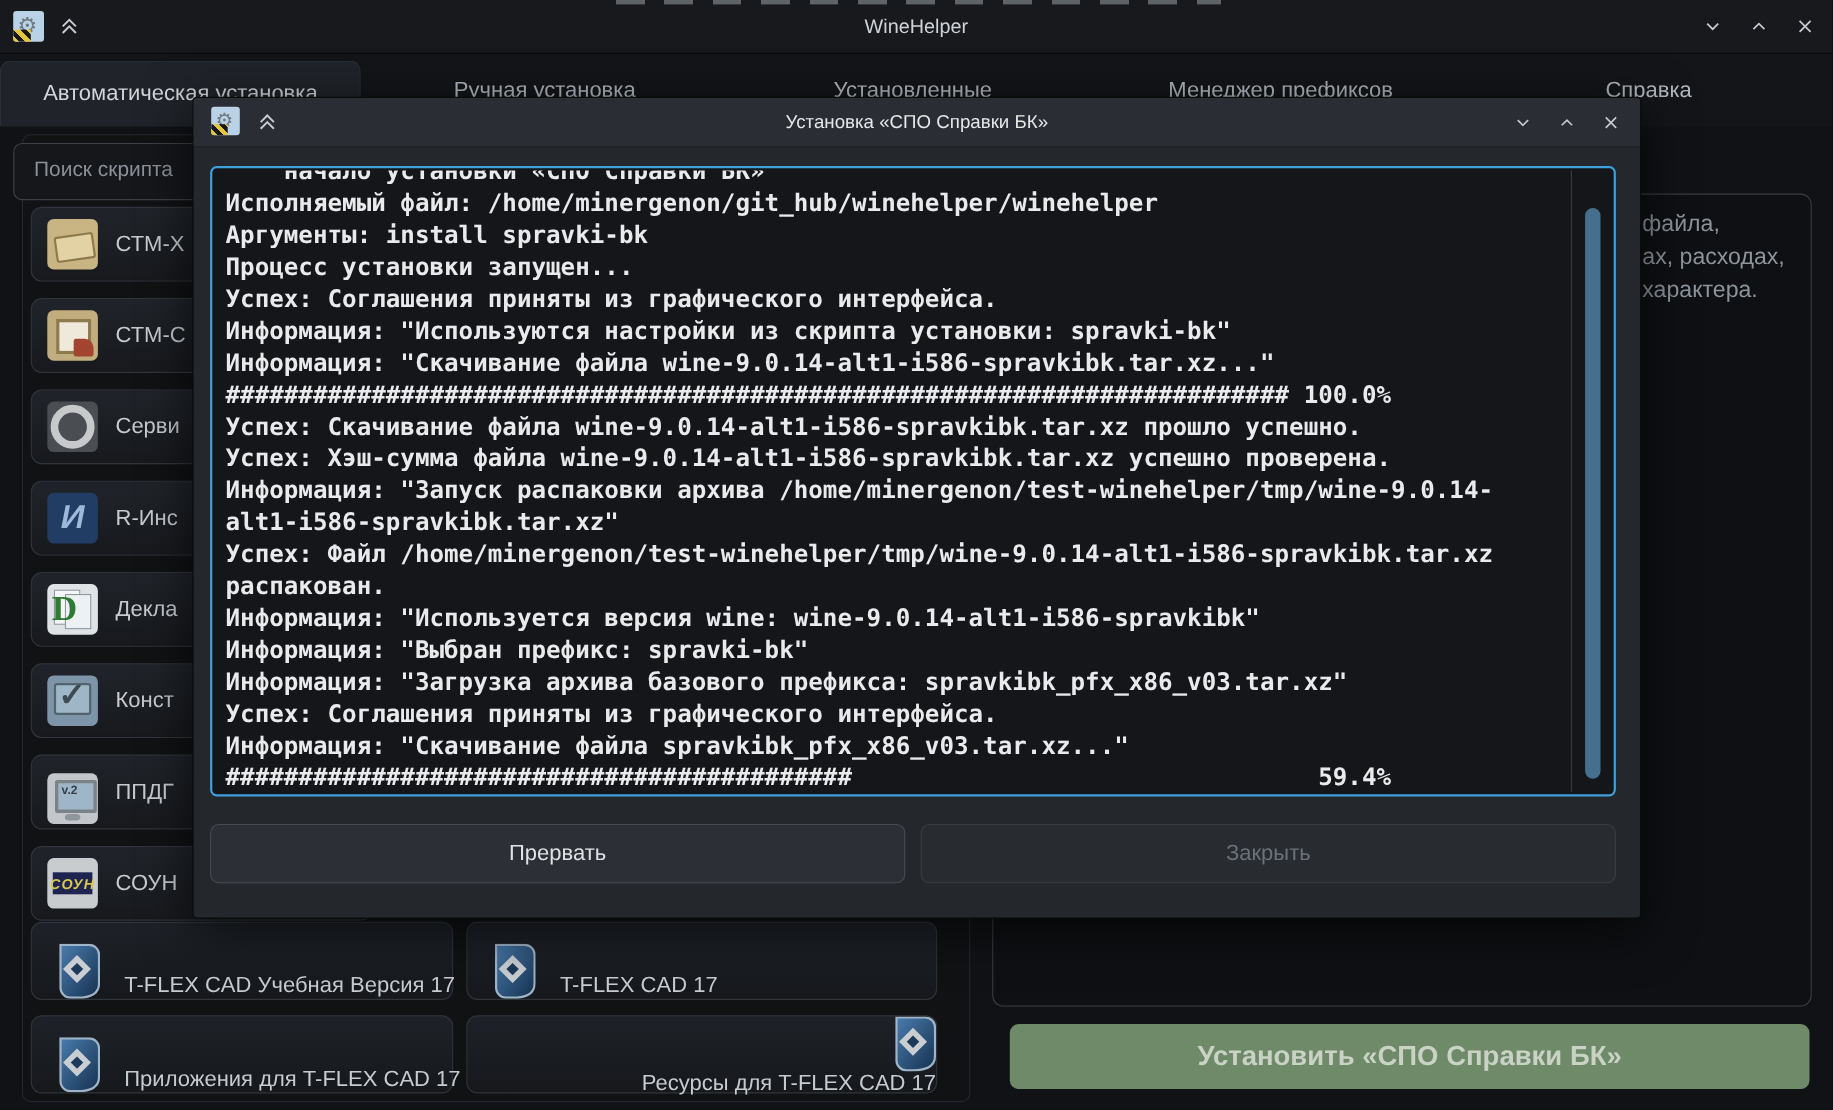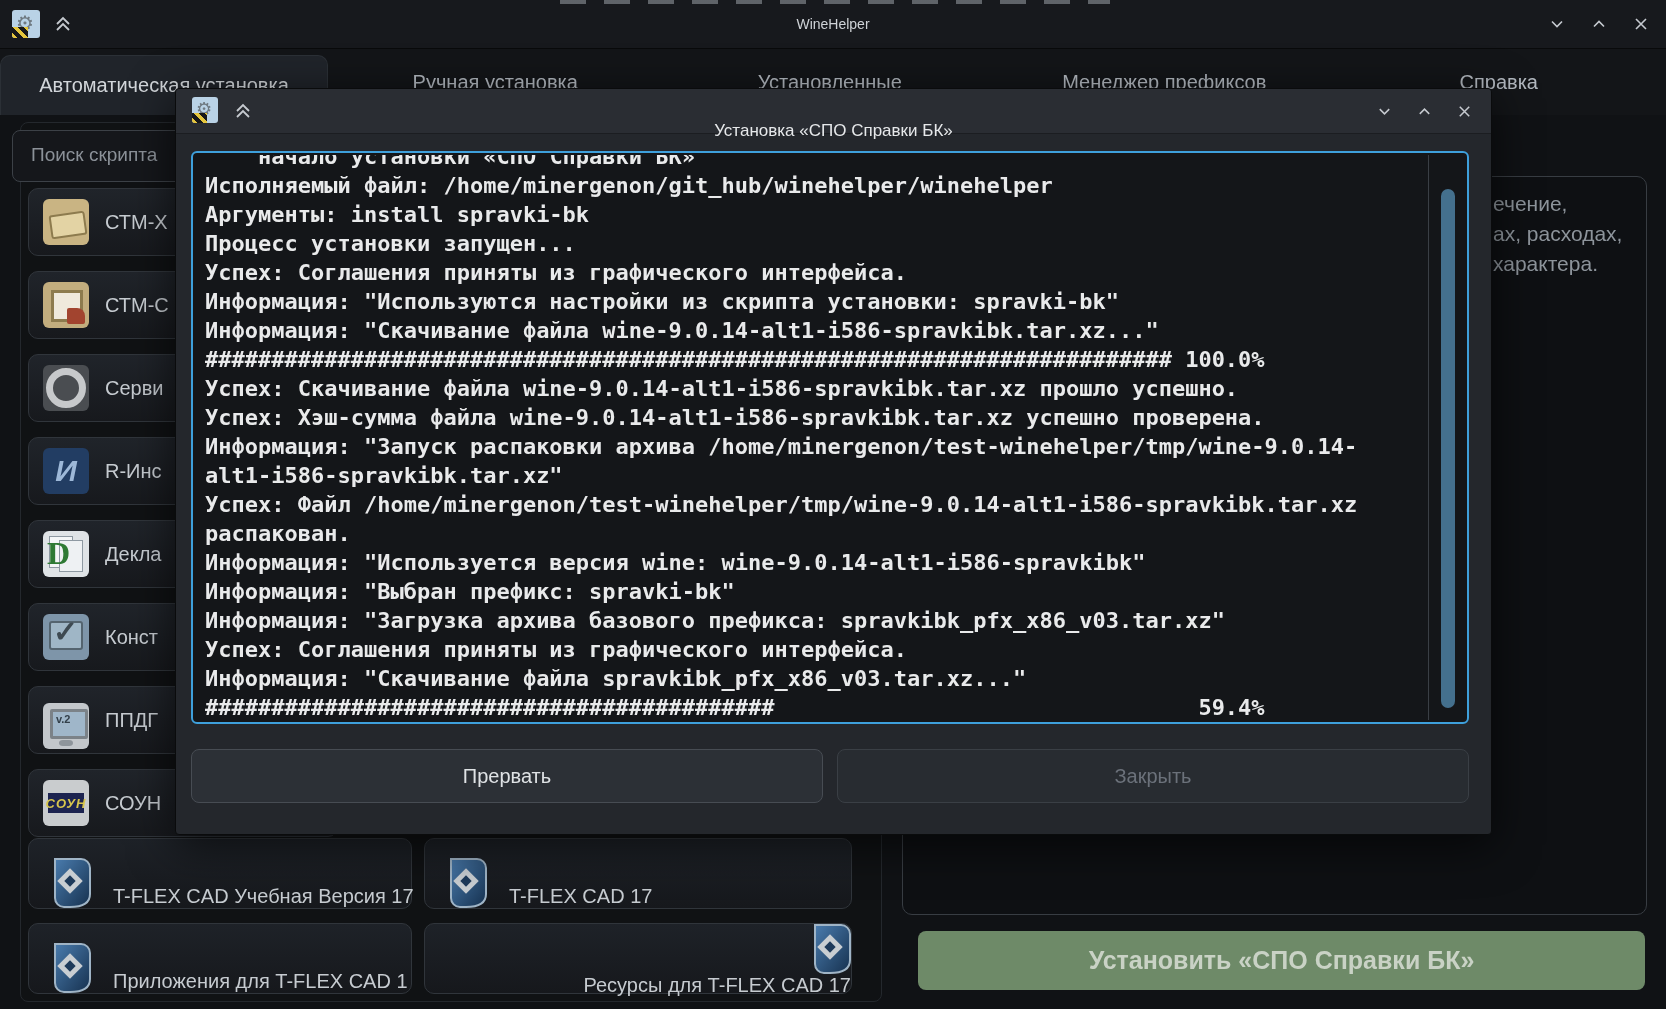--- a/index.html
+++ b/index.html
@@ -7,21 +7,21 @@
   .window{position:relative;width:1666px;height:1009px;background:#101215;overflow:hidden;}
 
   
   .titlebar{position:absolute;left:0;top:0;width:1666px;height:48px;background:#17191d;border-bottom:1px solid #090a0b;}
   .app-icon{position:absolute;width:28px;height:28px;border-radius:3px;background:#b9d2e6;overflow:hidden;}
   .app-icon .gear{position:absolute;left:4px;top:1px;font-size:20px;color:#6f7a82;}
   .app-icon .hazard{position:absolute;left:0;bottom:0;width:16px;height:11px;
     background:repeating-linear-gradient(45deg,#e5c53b 0 4px,#17181a 4px 8px);}
   .tb-main-icon{left:12px;top:10px;}
   .dbl-chevron{position:absolute;width:22px;height:22px;}
-  .win-title{position:absolute;left:0;right:0;text-align:center;color:#cfd3d7;font-size:14px;line-height:48px;}
+  .win-title{position:absolute;left:0;right:0;text-align:center;color:#cfd3d7;font-size:18px;line-height:48px;}
   .controls{position:absolute;right:14px;top:0;height:48px;display:flex;align-items:center;gap:20px;}
   .ctl{width:22px;height:22px;display:flex;align-items:center;justify-content:center;cursor:default;}
   .sliver{position:absolute;left:560px;top:0;width:550px;height:4px;opacity:.55;
     background:repeating-linear-gradient(90deg,#9aa0a6 0 26px,transparent 26px 44px);}
 
   
   .tabbar{position:absolute;left:0;top:49px;width:1666px;height:66px;background:#131518;display:flex;align-items:stretch;}
   .tab{color:#b2b8bf;font-size:20px;display:flex;align-items:center;justify-content:center;flex:1;}
   .tab.active{flex:0 0 326px;background:#20242a;border-radius:10px 10px 0 0;margin-top:6px;color:#d2d6da;border:1px solid #2b3036;border-bottom:none;}
 
@@ -62,21 +62,21 @@
   .desc-panel{position:absolute;left:902px;top:176px;width:743px;height:737px;border:1px solid #383d43;border-radius:10px;background:#0e1013;}
   .desc-text{position:absolute;left:590px;top:12px;color:#8d949b;font-size:21px;line-height:30px;white-space:pre-line;}
   .install-btn{position:absolute;left:918px;top:931px;width:727px;height:59px;background:#6e8a68;border-radius:8px;
     display:flex;align-items:center;justify-content:center;color:#c9d2c5;font-size:25px;font-weight:bold;}
 
   
   .dialog{position:absolute;left:175px;top:88px;width:1315px;height:745px;background:#24272c;border:1px solid #0a0b0c;
     border-radius:4px;box-shadow:0 10px 46px rgba(0,0,0,.65);}
   .dlg-titlebar{position:absolute;left:0;top:0;right:0;height:44px;background:#2a2d33;border-radius:4px 4px 0 0;border-bottom:1px solid #1b1d21;}
   .tb-dlg-icon{left:16px;top:8px;}
-  .dlg-title{position:absolute;left:0;right:0;text-align:center;color:#e6e8ea;font-size:17px;line-height:44px;margin-top:20px;}
+  .dlg-title{position:absolute;left:0;right:0;text-align:center;color:#e6e8ea;font-size:17px;line-height:44px;}
   .dlg-controls{position:absolute;right:16px;top:0;height:44px;display:flex;align-items:center;gap:18px;}
   .logbox{position:absolute;left:15px;top:62px;width:1278px;height:573px;background:#141619;border:2px solid #3ea0dc;border-radius:6px;box-sizing:border-box;}
   .log-clip{position:absolute;inset:2px 40px 2px 2px;overflow:hidden;}
   .logbox pre{margin:-13px 0 0 0;padding:0 0 0 10px;width:87ch;
     font-family:"DejaVu Sans Mono",monospace;font-size:22px;line-height:29px;color:#e9eaeb;
     white-space:pre-wrap;word-break:break-all;font-weight:bold;}
   .scroll-track{position:absolute;top:2px;bottom:2px;right:38px;width:1px;background:#3a3f45;}
   .scroll-thumb{position:absolute;top:36px;right:12px;width:14px;height:519px;border-radius:7px;background:#44708d;}
   .dlg-buttons{position:absolute;left:15px;top:660px;width:1278px;height:54px;display:flex;gap:14px;}
   .dlg-btn{flex:1;border:1px solid #474c53;border-radius:8px;background:#2c3036;color:#dfe2e5;font-size:20px;
@@ -235,42 +235,42 @@
               <linearGradient id="gs" x1="0" y1="0" x2="1" y2="1">
                 <stop offset="0" stop-color="#4a7cae"></stop>
                 <stop offset="1" stop-color="#16314f"></stop>
               </linearGradient>
             </defs>
             <path d="M6 1 h26 a9 9 0 0 1 9 9 v26 q0 13 -20 13 h-6 a9 9 0 0 1 -9 -9 Z" fill="url(#gs)" stroke="#9fb4c6" stroke-width="2"></path>
             <rect x="12" y="14" width="18" height="18" transform="rotate(45 21 23)" fill="#c9ced2"></rect>
             <rect x="17" y="19" width="8" height="8" transform="rotate(45 21 23)" fill="#1e3a5a"></rect>
           </svg>
         </div>
-        <div class="card-label">Приложения для T-FLEX CAD 1</div>
+        <div class="card-label">Приложения для T-FLEX CAD 17</div>
       </div>
       <div class="card" style="left: 396px; top: 85px; width: 426px; flex-direction: column;">
         <div class="card-icon">
           <svg class="glyph" width="42" height="50" viewBox="0 0 42 50">
             <defs>
               <linearGradient id="gs" x1="0" y1="0" x2="1" y2="1">
                 <stop offset="0" stop-color="#4a7cae"></stop>
                 <stop offset="1" stop-color="#16314f"></stop>
               </linearGradient>
             </defs>
             <path d="M6 1 h26 a9 9 0 0 1 9 9 v26 q0 13 -20 13 h-6 a9 9 0 0 1 -9 -9 Z" fill="url(#gs)" stroke="#9fb4c6" stroke-width="2"></path>
             <rect x="12" y="14" width="18" height="18" transform="rotate(45 21 23)" fill="#c9ced2"></rect>
             <rect x="17" y="19" width="8" height="8" transform="rotate(45 21 23)" fill="#1e3a5a"></rect>
           </svg>
         </div>
         <div class="card-label">Ресурсы для T-FLEX CAD 17</div>
       </div>
     </div>
 
   <div class="desc-panel">
-    <div class="desc-text" id="desc-text">ечение,
+    <div class="desc-text" id="desc-text">файла,
 ах, расходах,
 характера.</div>
   </div>
 
   <div class="install-btn">
     <span>Установить «СПО Справки БК»</span>
   </div>
 
   <div class="dialog">
     <div class="dlg-titlebar">

